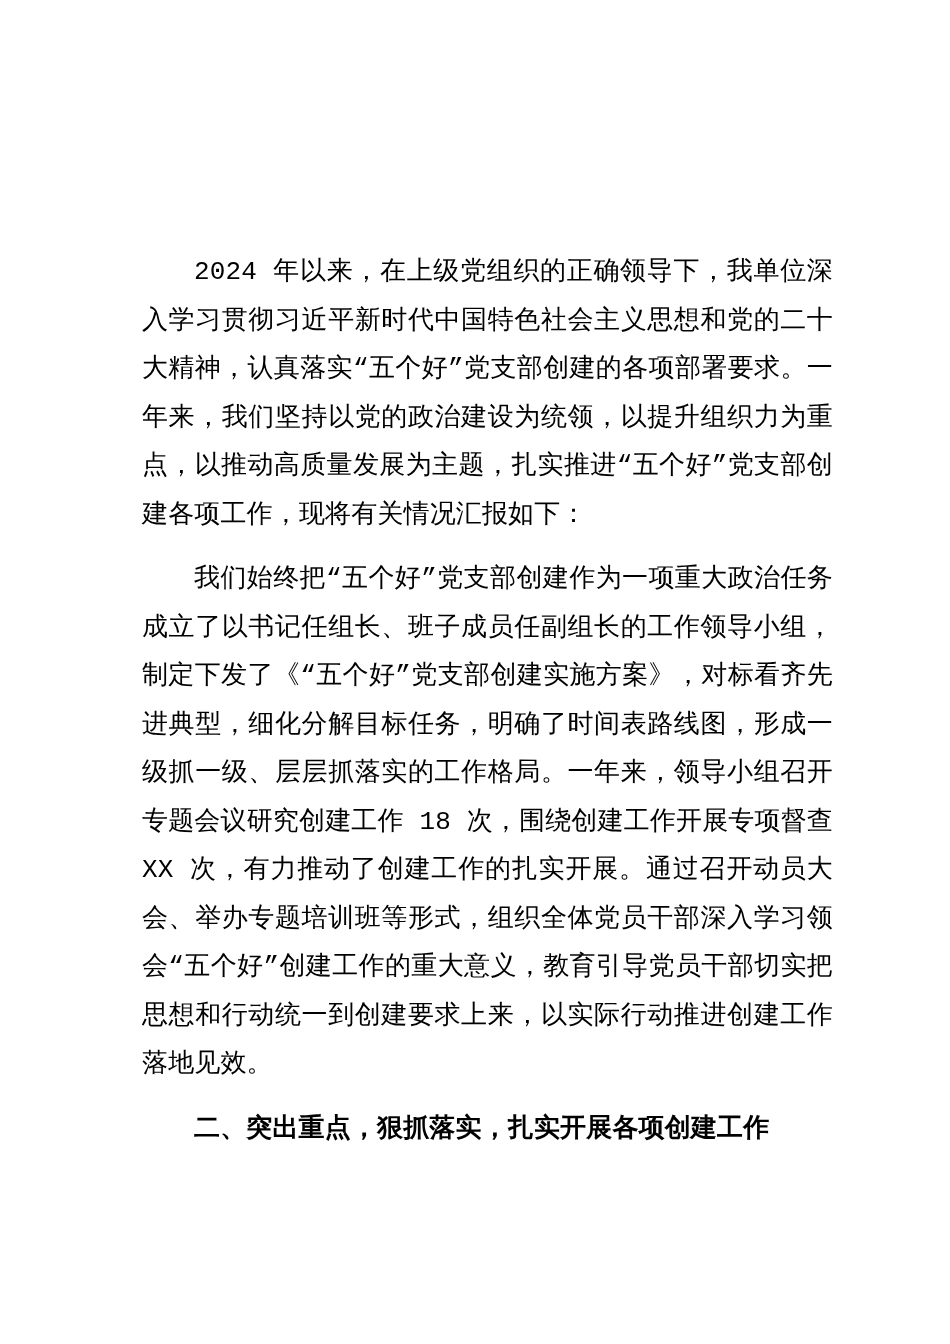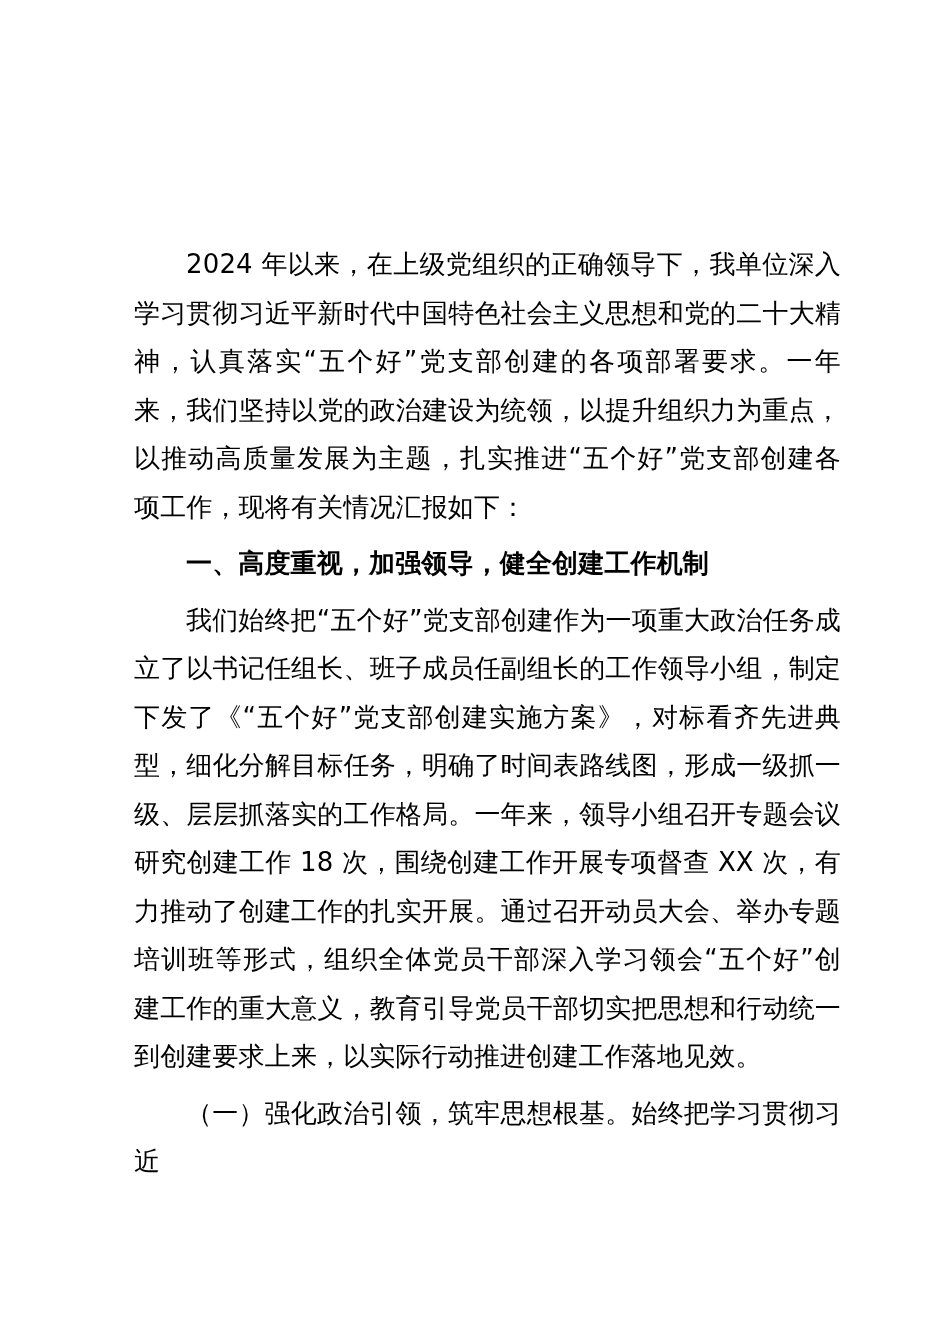--- a/index.html
+++ b/index.html
@@ -13,38 +13,38 @@
     height: 1344px;
     background: #ffffff;
     overflow: hidden;
     font-family: "DejaVu Sans", "Liberation Sans", sans-serif;
   }
   .doc-body {
     box-sizing: border-box;
     padding: 232px 101px 0 126px;
   }
   .doc-body p {
-    margin: 8px;
+    margin: 16px;
     padding: 0;
     font-size: 26px;
     line-height: 48.5px;
     color: #000000;
     text-align: justify;
     text-indent: 2em;
     word-break: break-all;
     letter-spacing: 0.15px;
+    font-family: Liberation Mono, monospace;
   }
   .doc-body p.section-heading {
     font-weight: bold;
     text-align: left;
   }
 </style>
 </head>
 <body>
 
 <div class="page">
   <div class="doc-body">
     <p>2024 年以来，在上级党组织的正确领导下，我单位深入学习贯彻习近平新时代中国特色社会主义思想和党的二十大精神，认真落实“五个好”党支部创建的各项部署要求。一年来，我们坚持以党的政治建设为统领，以提升组织力为重点，以推动高质量发展为主题，扎实推进“五个好”党支部创建各项工作，现将有关情况汇报如下：</p>
-    <p class="section-heading">一、高度重视，加强领导，健全创建工作机制</p>
     <p>我们始终把“五个好”党支部创建作为一项重大政治任务成立了以书记任组长、班子成员任副组长的工作领导小组，制定下发了《“五个好”党支部创建实施方案》，对标看齐先进典型，细化分解目标任务，明确了时间表路线图，形成一级抓一级、层层抓落实的工作格局。一年来，领导小组召开专题会议研究创建工作 18 次，围绕创建工作开展专项督查 XX 次，有力推动了创建工作的扎实开展。通过召开动员大会、举办专题培训班等形式，组织全体党员干部深入学习领会“五个好”创建工作的重大意义，教育引导党员干部切实把思想和行动统一到创建要求上来，以实际行动推进创建工作落地见效。</p>
-    <p>（一）强化政治引领，筑牢思想根基。始终把学习贯彻习近</p>
+    <p class="section-heading">二、突出重点，狠抓落实，扎实开展各项创建工作</p>
   </div>
 </div>
 
 </body></html>

